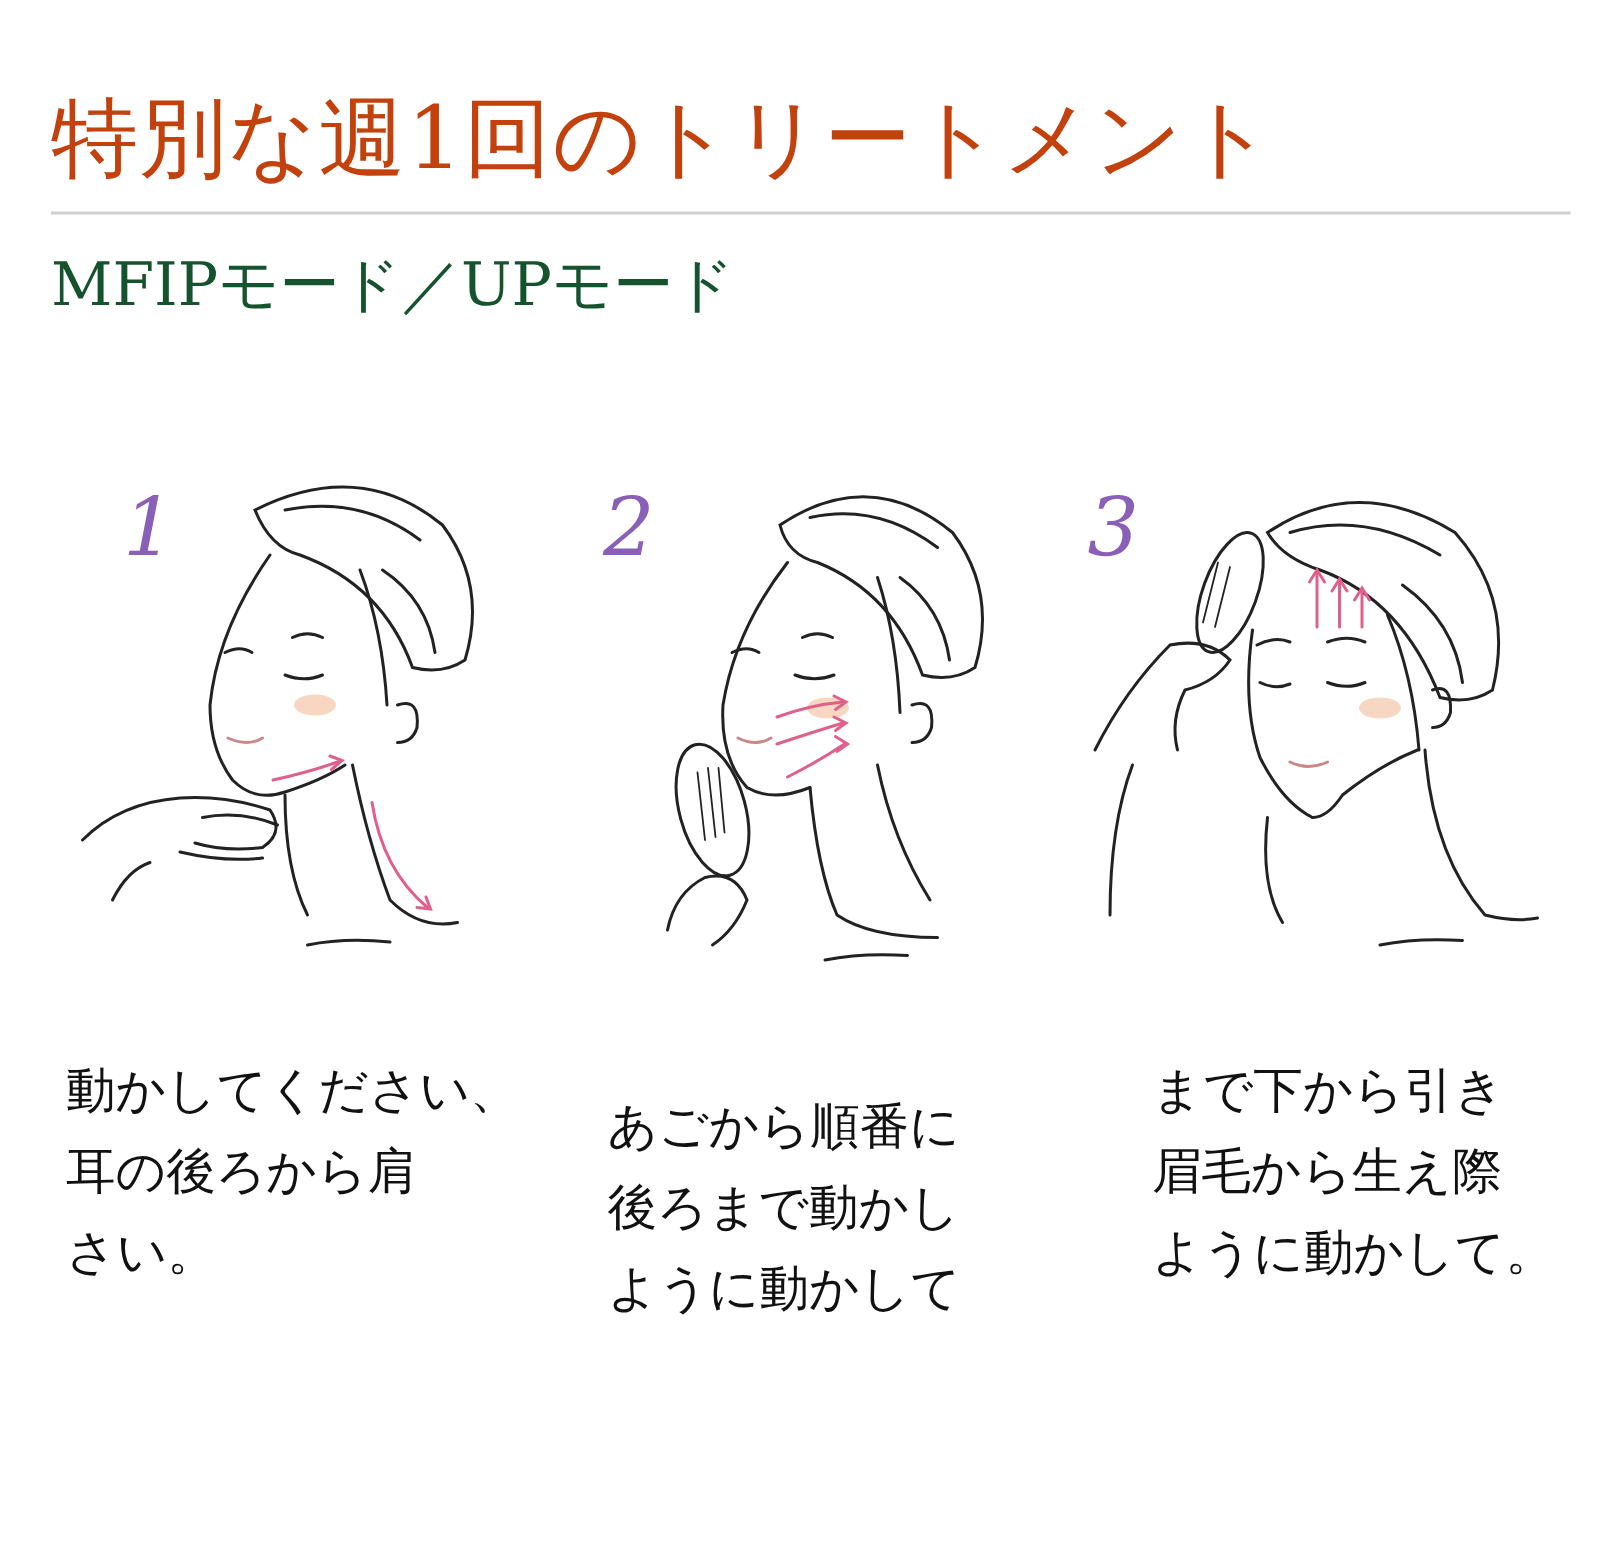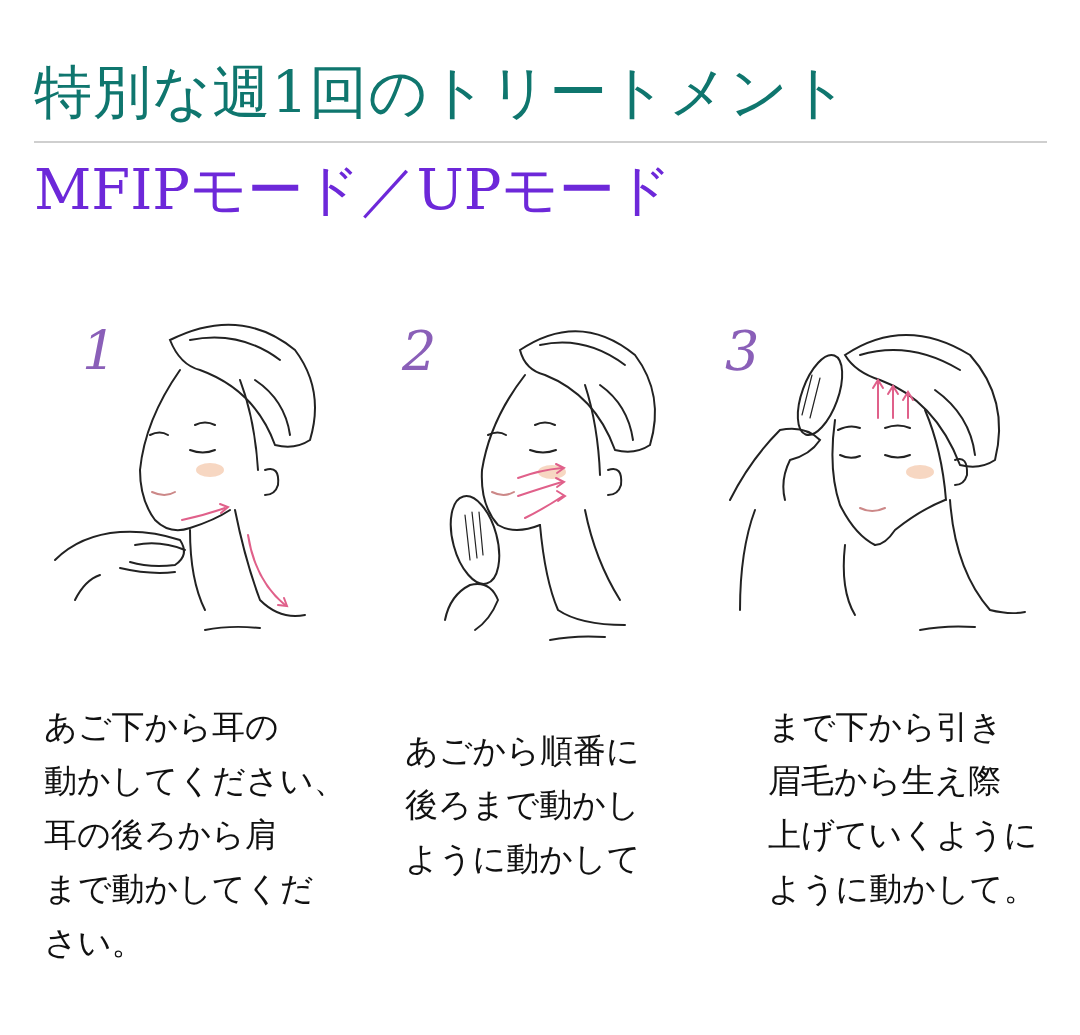--- a/index.html
+++ b/index.html
@@ -1,23 +1,23 @@
 <!DOCTYPE html>
 <html><head>
 <meta charset="utf-8">
 <style>
   html, body { margin:0; padding:0; background:#ffffff; }
   body { width:1080px; height:1035px; position:relative; overflow:hidden;
          font-family:"DejaVu Serif", "Liberation Serif", serif; color:#111; }
   .title { position:absolute; left:34px; top:52px; font-size:58px; line-height:80px;
-           font-weight:normal; letter-spacing:1px; color:#0f766e; margin:0;
+           font-weight:normal; letter-spacing:1px; color:#c2410c; margin:0;
            font-family:"DejaVu Serif", serif; }
   .divider { position:absolute; left:34px; top:141px; width:1013px; height:2px; background:#cfcfcf; }
-  .subtitle { position:absolute; left:34px; top:160px; font-size:56px; line-height:60px;
-              color:#6d28d9; margin:0; font-weight:normal; font-family:"DejaVu Serif", serif; }
+  .subtitle { position:absolute; left:34px; top:160px; font-size:40px; line-height:60px;
+              color:#14532d; margin:0; font-weight:normal; font-family:"DejaVu Serif", serif; }
   .step { position:absolute; top:300px; width:340px; height:380px; }
   .step svg { width:100%; height:100%; display:block; }
   .caption { position:absolute; top:700px; font-size:33px; line-height:54px; color:#111;
              font-family:"DejaVu Sans", sans-serif; }
   .caption div { white-space:nowrap; }
 </style>
 </head>
 <body>
 
 <h1 class="title">特別な週1回のトリートメント</h1>
@@ -116,29 +116,26 @@
     <path d="M168 118 L168 82" stroke="#e0608a"></path>
     <path d="M183 118 L183 88" stroke="#e0608a"></path>
     <path d="M198 118 L198 94" stroke="#e0608a"></path>
     <path d="M163 88 L168 80 L173 88" stroke="#e0608a"></path>
     <path d="M178 94 L183 86 L188 94" stroke="#e0608a"></path>
     <path d="M193 100 L198 92 L203 100" stroke="#e0608a"></path>
   </svg>
 </div>
 
 <div class="caption" style="left:44px;">
-  <div>あご下から耳の</div>
   <div>動かしてください、</div>
   <div>耳の後ろから肩</div>
-  <div>まで動かしてくだ</div>
   <div>さい。</div>
 </div>
 <div class="caption" style="left:405px;margin-top:24px;">
   <div>あごから順番に</div>
   <div>後ろまで動かし</div>
   <div>ように動かして</div>
 </div>
 <div class="caption" style="left:768px;">
   <div>まで下から引き</div>
   <div>眉毛から生え際</div>
-  <div>上げていくように</div>
   <div>ように動かして。</div>
 </div>
 
 </body></html>

